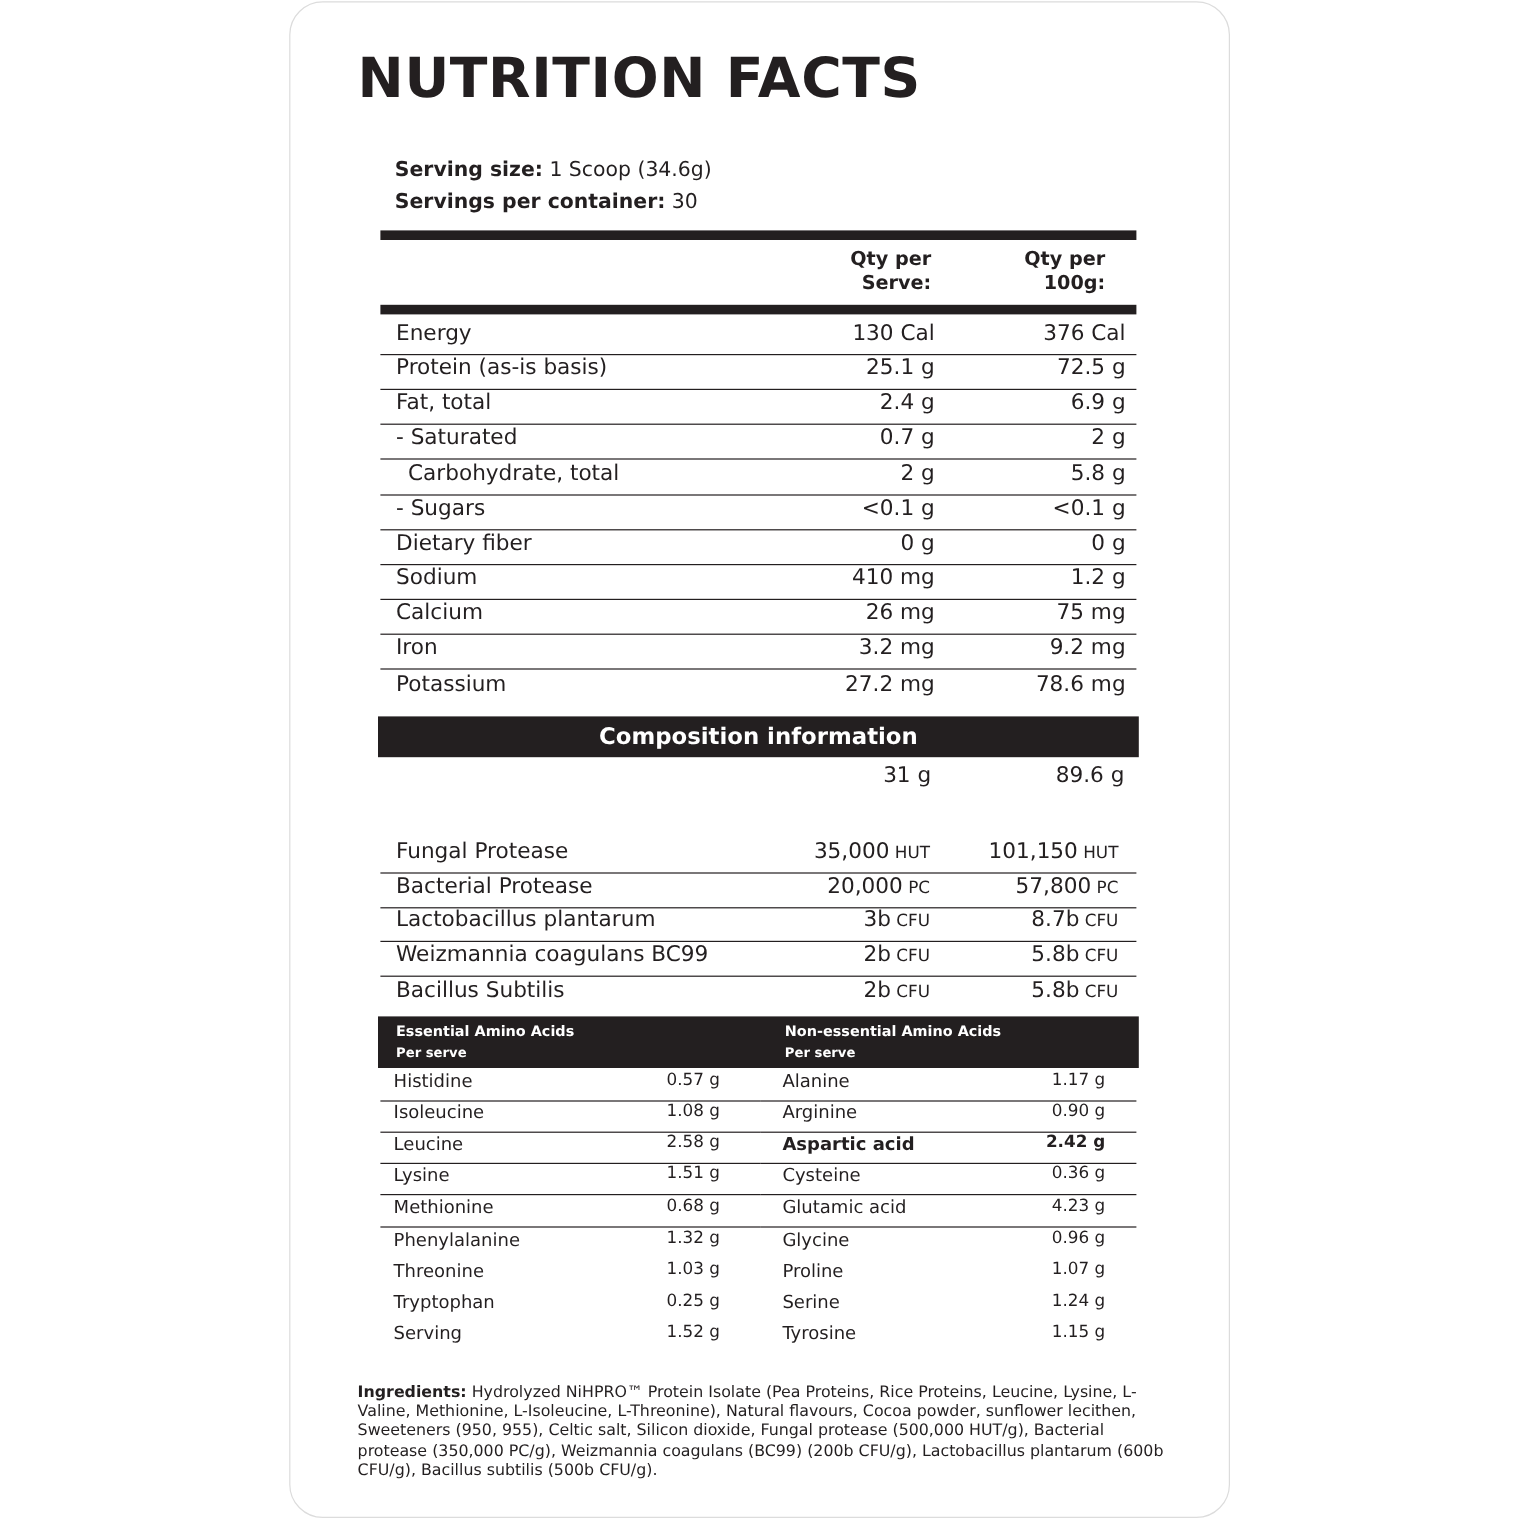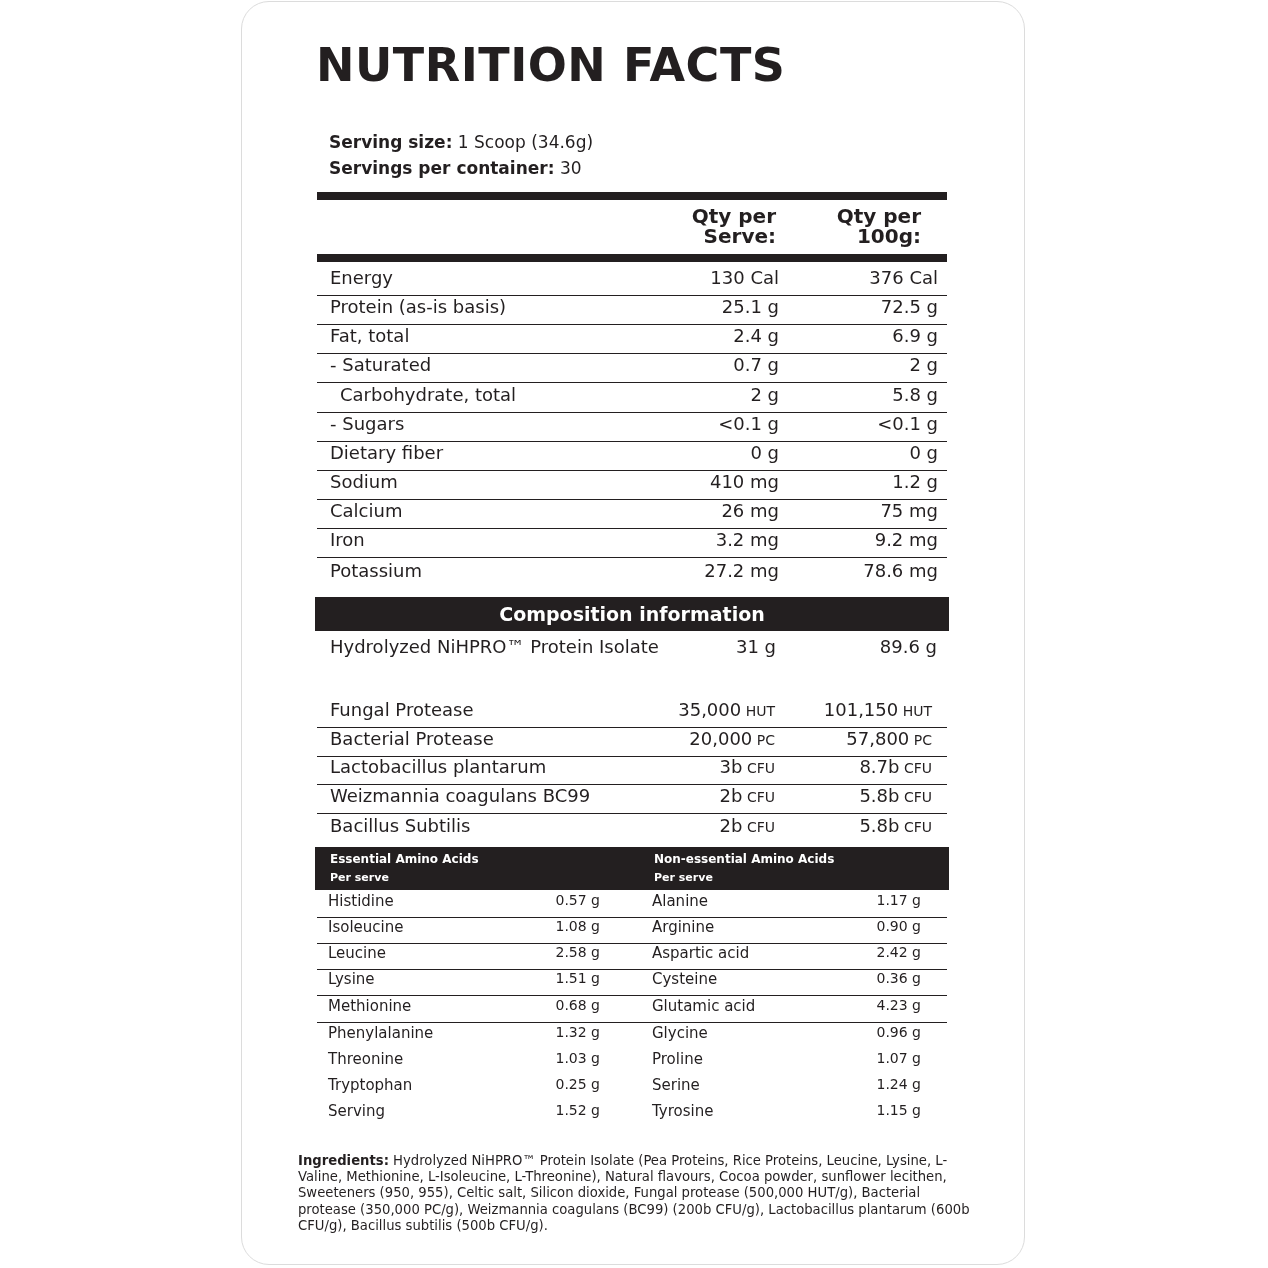--- a/index.html
+++ b/index.html
@@ -1,25 +1,25 @@
 <!DOCTYPE html>
 <html><head>
 <meta charset="utf-8">
 <style>
   html, body { margin:0; padding:0; background:#ffffff; }
   body { width:1268px; height:1268px; position:relative; overflow:hidden;
          font-family:"DejaVu Sans", sans-serif; color:#231f20; }
   .card { position:absolute; left:241px; top:1px; width:784px; height:1264px;
           border:1.5px solid #dcdcdc; border-radius:28px; background:#fff; box-sizing:border-box; }
   .title { position:absolute; left:298px; top:38px; font-size:46px; font-weight:bold;
-           letter-spacing:0.5px; color:#231f20;margin-left:18px; }
+           letter-spacing:0.5px; color:#231f20; }
   .serving { position:absolute; left:329px; font-size:17px; color:#231f20; }
   .serving b { font-weight:bold; }
   .bar { position:absolute; background:#231f20; }
-  .hdr { position:absolute; font-size:20px; font-weight:bold; text-align:right; line-height:20px; }
+  .hdr { position:absolute; font-size:16px; font-weight:bold; text-align:right; line-height:20px; }
   .row { position:absolute; left:317px; width:630px; height:29px; border-bottom:1.5px solid #231f20; box-sizing:border-box; }
   .row.nob { border-bottom:none; }
   .cell { position:absolute; font-size:18px; white-space:nowrap; }
   .lbl { left:13px; }
   .v1 { right:168px; text-align:right; }
   .v2 { right:9px; text-align:right; }
   .unit { font-size:14px; }
   .sect { position:absolute; left:315px; width:634px; height:34px; background:#231f20; color:#fff;
           font-size:19px; font-weight:bold; text-align:center; line-height:34px; }
   .amhead { position:absolute; left:315px; top:847px; width:634px; height:43px; background:#231f20; color:#fff; }
@@ -107,21 +107,20 @@
     <div class="row" style="top: 560px; height: 36px; border-bottom: none;">
       <span class="cell lbl">Potassium</span>
       <span class="cell v1">27.2 mg</span>
       <span class="cell v2">78.6 mg</span>
     </div>
   </div>
 
 <div class="sect" style="top:597px;">Composition information</div>
 
 <div class="row nob" style="top:636px;">
-  <span class="cell lbl">Hydrolyzed NiHPRO™ Protein Isolate</span>
   <span class="cell v1" style="right:171px;">31 g</span>
   <span class="cell v2" style="right:10px;">89.6 g</span>
 </div>
 
 <div id="composition">
     <div class="row" style="top: 699px;">
       <span class="cell lbl">Fungal Protease</span>
       <span class="cell v1" style="right:172px"><span>35,000</span><span class="unit"> HUT</span></span>
       <span class="cell v2" style="right:15px"><span>101,150</span><span class="unit">  HUT</span></span>
     </div>
@@ -168,21 +167,21 @@
       <span class="aval" style="right:34px">1.08 g</span>
     </div>
     <div class="arow line" style="left: 634px; width: 313px; top: 918px;">
       <span class="aname" style="left:18px">Arginine</span>
       <span class="aval" style="right:26px">0.90 g</span>
     </div>
     <div class="arow line" style="left: 317px; width: 317px; top: 944px;">
       <span class="aname" style="left:11px">Leucine</span>
       <span class="aval" style="right:34px">2.58 g</span>
     </div>
-    <div class="arow line" style="left: 634px; width: 313px; top: 944px;">
+    <div class="arow line" style="left: 634px; width: 313px; top: 944px; font-weight: bold;">
       <span class="aname" style="left:18px">Aspartic acid</span>
       <span class="aval" style="right:26px">2.42 g</span>
     </div>
     <div class="arow line" style="left: 317px; width: 317px; top: 970px;">
       <span class="aname" style="left:11px">Lysine</span>
       <span class="aval" style="right:34px">1.51 g</span>
     </div>
     <div class="arow line" style="left: 634px; width: 313px; top: 970px;">
       <span class="aname" style="left:18px">Cysteine</span>
       <span class="aval" style="right:26px">0.36 g</span>

